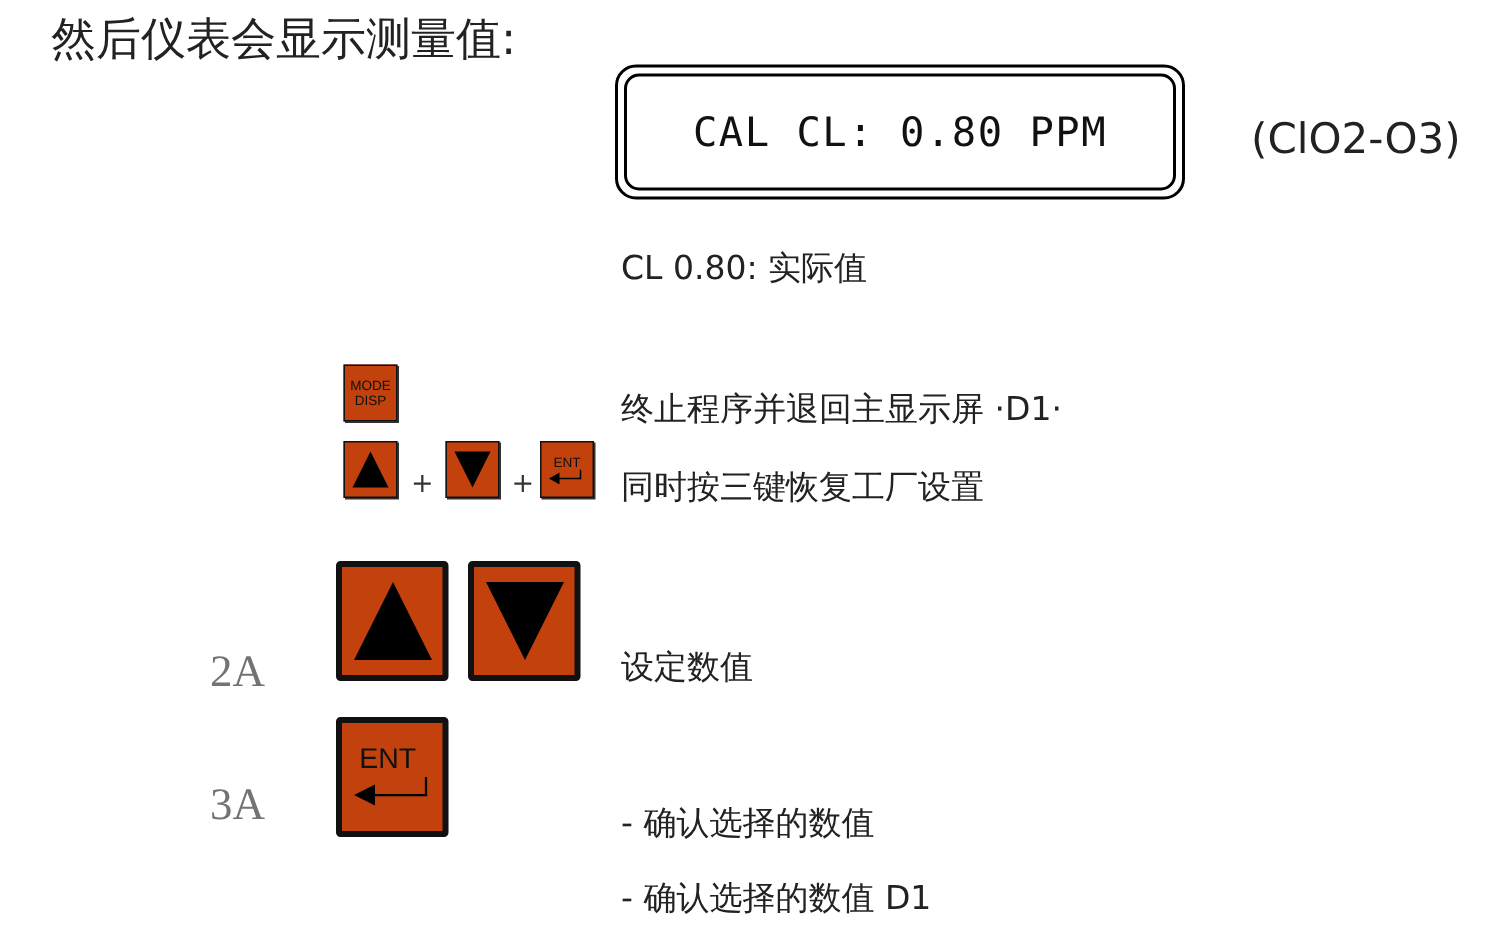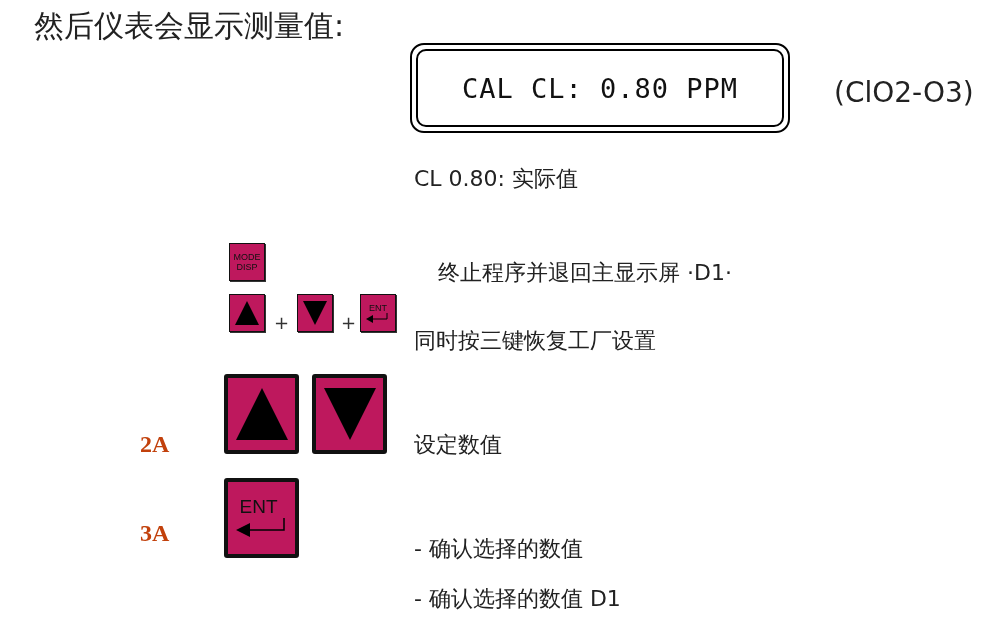--- a/index.html
+++ b/index.html
@@ -7,68 +7,68 @@
          font-family:"DejaVu Sans","Liberation Sans",sans-serif; color:#111; }
   .abs { position:absolute; }
   .intro { left:34px; top:6px; font-size:30px; color:#222; }
   .lcd-outer { left:410px; top:43px; width:380px; height:90px; border:2px solid #000;
                border-radius:14px; box-sizing:border-box; }
   .lcd-inner { position:absolute; left:4px; top:4px; right:4px; bottom:4px; border:2px solid #000;
                border-radius:10px; display:flex; align-items:center; justify-content:center;
                font-family:"DejaVu Sans Mono","Liberation Mono",monospace; font-size:27px; letter-spacing:1px; }
   .formula { left:834px; top:76px; font-size:28px; color:#222; }
   .line { left:414px; font-size:22px; color:#222; white-space:nowrap; }
-  .key { position:absolute; border:2px solid #111; box-sizing:border-box; background:#be185d;
+  .key { position:absolute; border:2px solid #111; box-sizing:border-box; background:#c2410c;
          display:flex; align-items:center; justify-content:center; }
   .key.small { border-width:1.5px; box-shadow:1px 1px 0 #333; }
   .key.big { border-width:4px; border-radius:3px; }
   .plus { position:absolute; font-size:18px; color:#333; }
-  .step { position:absolute; font-family:"Liberation Serif","DejaVu Serif",serif; font-size:24px; color:#c2410c;font-weight:bold; }
+  .step { position:absolute; font-family:"Liberation Serif","DejaVu Serif",serif; font-size:30px; color:#737373; }
   .mode-lbl { font-family:"Liberation Sans",sans-serif; font-size:9px; line-height:10px; text-align:center; color:#111; }
 </style>
 </head>
 <body>
 
 <div class="abs intro">然后仪表会显示测量值:</div>
 
 <div class="abs lcd-outer">
   <div class="lcd-inner">CAL CL: 0.80 PPM</div>
 </div>
 <div class="abs formula">(ClO2-O3)</div>
 
 <div class="abs line" style="top:164px;">CL 0.80: 实际值</div>
 
 <div class="key small" style="left:229px;top:243px;width:36px;height:38px;">
   <div class="mode-lbl">
     <div>MODE</div>
       <div>DISP</div>
   </div>
 </div>
-<div class="abs line" style="top:258px;margin-left:24px;">终止程序并退回主显示屏 ·D1·</div>
+<div class="abs line" style="top:258px;">终止程序并退回主显示屏 ·D1·</div>
 
 <div class="key small" style="left:229px;top:294px;width:36px;height:38px;">
   <svg width="28" height="28">
       <polygon points="14,2 26,26 2,26" fill="#000"></polygon>
     </svg>
 </div>
 <span class="plus" style="left:274px;top:312px;">+</span>
 <div class="key small" style="left:297px;top:294px;width:36px;height:38px;">
   <svg width="28" height="28">
       <polygon points="2,2 26,2 14,26" fill="#000"></polygon>
     </svg>
 </div>
 <span class="plus" style="left:341px;top:312px;">+</span>
 <div class="key small" style="left:360px;top:294px;width:36px;height:38px;flex-direction:column;">
   <span style="font-family:'Liberation Sans',sans-serif;font-size:9px;">ENT</span>
   <svg width="26" height="10">
       <polyline points="22,0 22,6 6,6" fill="none" stroke="#000" stroke-width="1"></polyline>
       <polygon points="1,6 8,2 8,10" fill="#000"></polygon>
     </svg>
 </div>
-<div class="abs line" style="top:326px;">同时按三键恢复工厂设置</div>
+<div class="abs line" style="top:310px;">同时按三键恢复工厂设置</div>
 
 <span class="step" style="left:140px;top:431px;">2A</span>
 <div class="key big" style="left:224px;top:374px;width:75px;height:80px;">
   <svg width="56" height="56">
       <polygon points="28,2 54,54 2,54" fill="#000"></polygon>
     </svg>
 </div>
 <div class="key big" style="left:312px;top:374px;width:75px;height:80px;">
   <svg width="56" height="56">
       <polygon points="2,2 54,2 28,54" fill="#000"></polygon>

